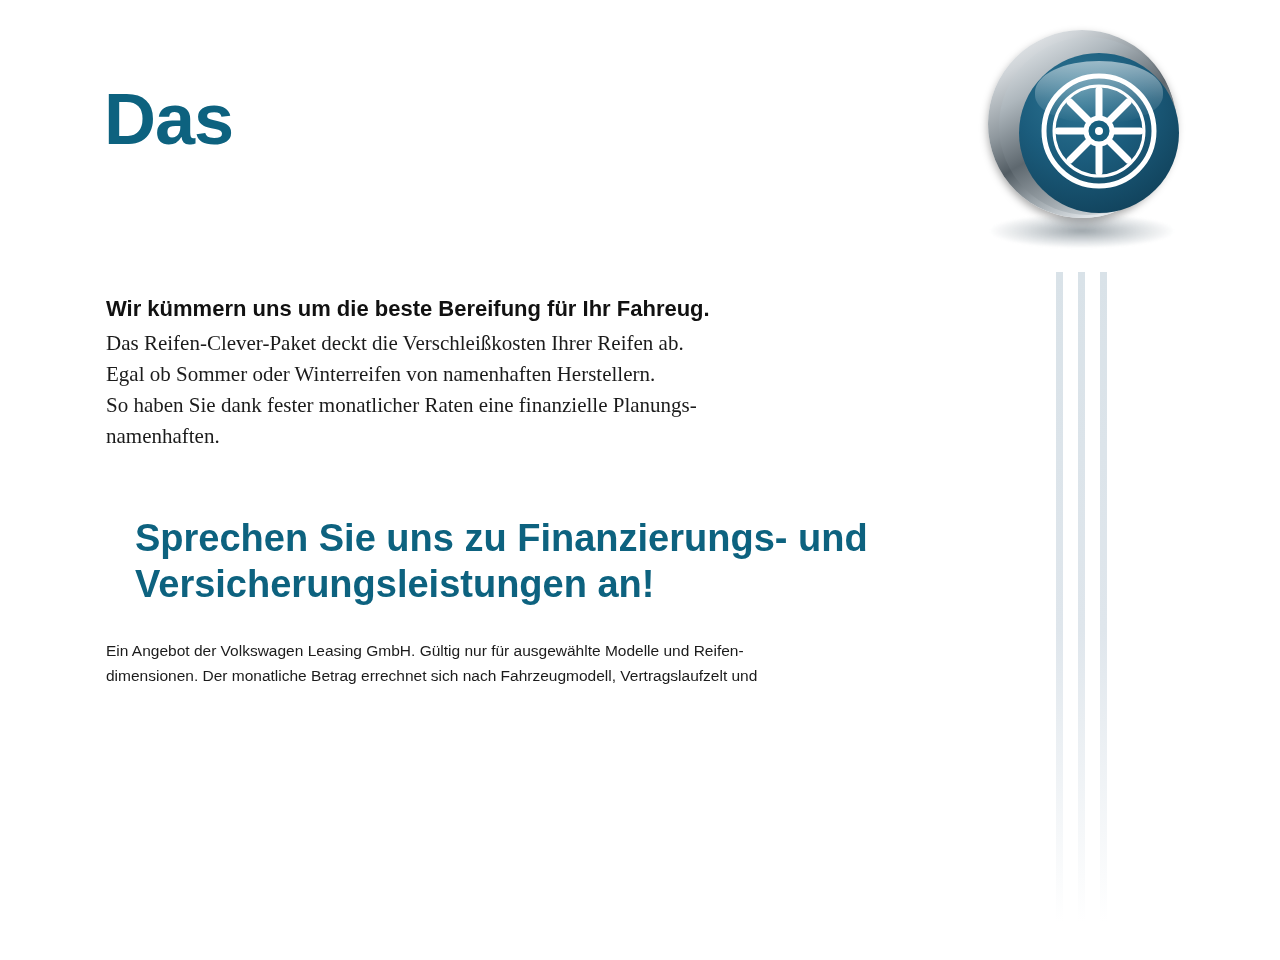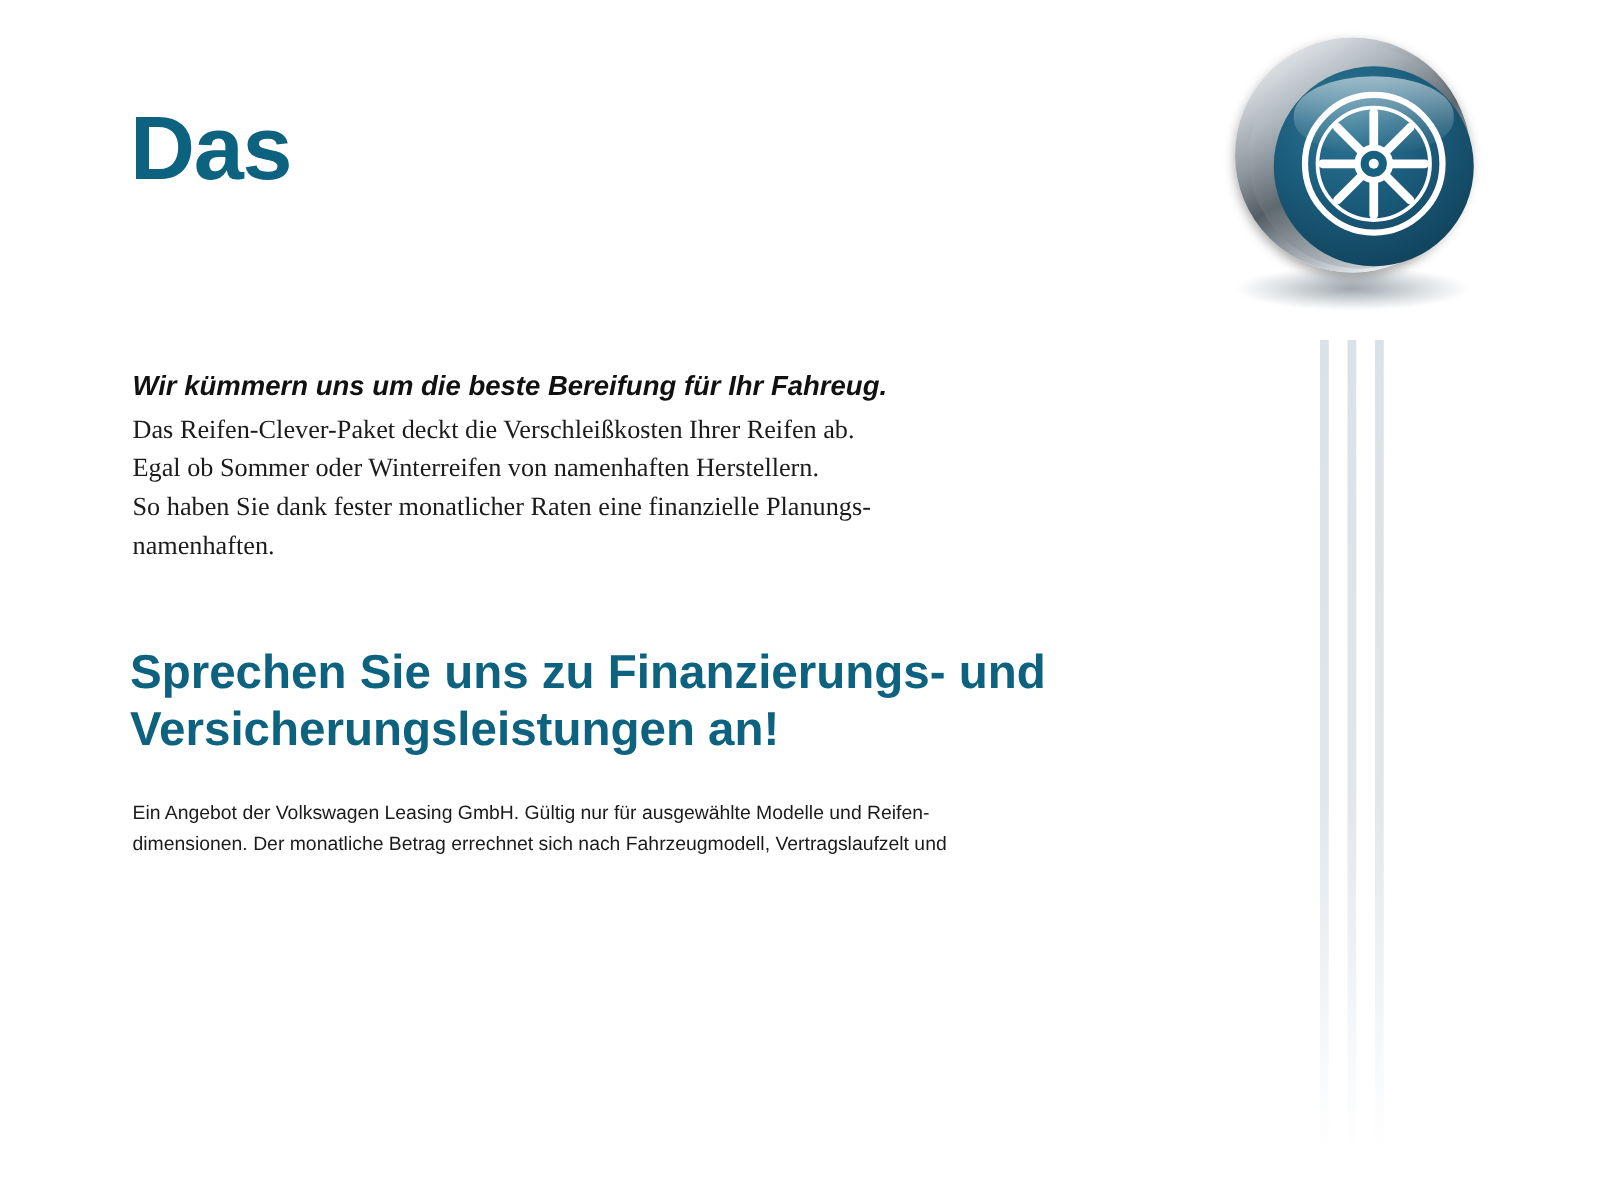--- a/index.html
+++ b/index.html
@@ -122,21 +122,20 @@
   .headline .l2 { display: block; }
 
   .subhead {
     position: absolute;
     left: 106px;
     top: 274px;
     width: 820px;
     color: #111111;
     font-size: 22px;
     font-weight: bold;
-    font-style: italic;
   }
 
   .body-copy {
     position: absolute;
     left: 106px;
     top: 328px;
     width: 830px;
     color: #1b1b1b;
     font-size: 21px;
     line-height: 1.47;
@@ -146,21 +145,21 @@
   .cta {
     position: absolute;
     left: 104px;
     top: 516px;
     width: 830px;
     color: #0d627f;
     font-size: 38px;
     font-weight: bold;
     line-height: 1.2;
   }
-  .cta span { display: block; }
+  .cta span { display: block; margin-left: 31px; }
 
   .legal {
     position: absolute;
     left: 106px;
     top: 638px;
     width: 790px;
     color: #1b1b1b;
     font-size: 15.5px;
     line-height: 1.62;
   }

